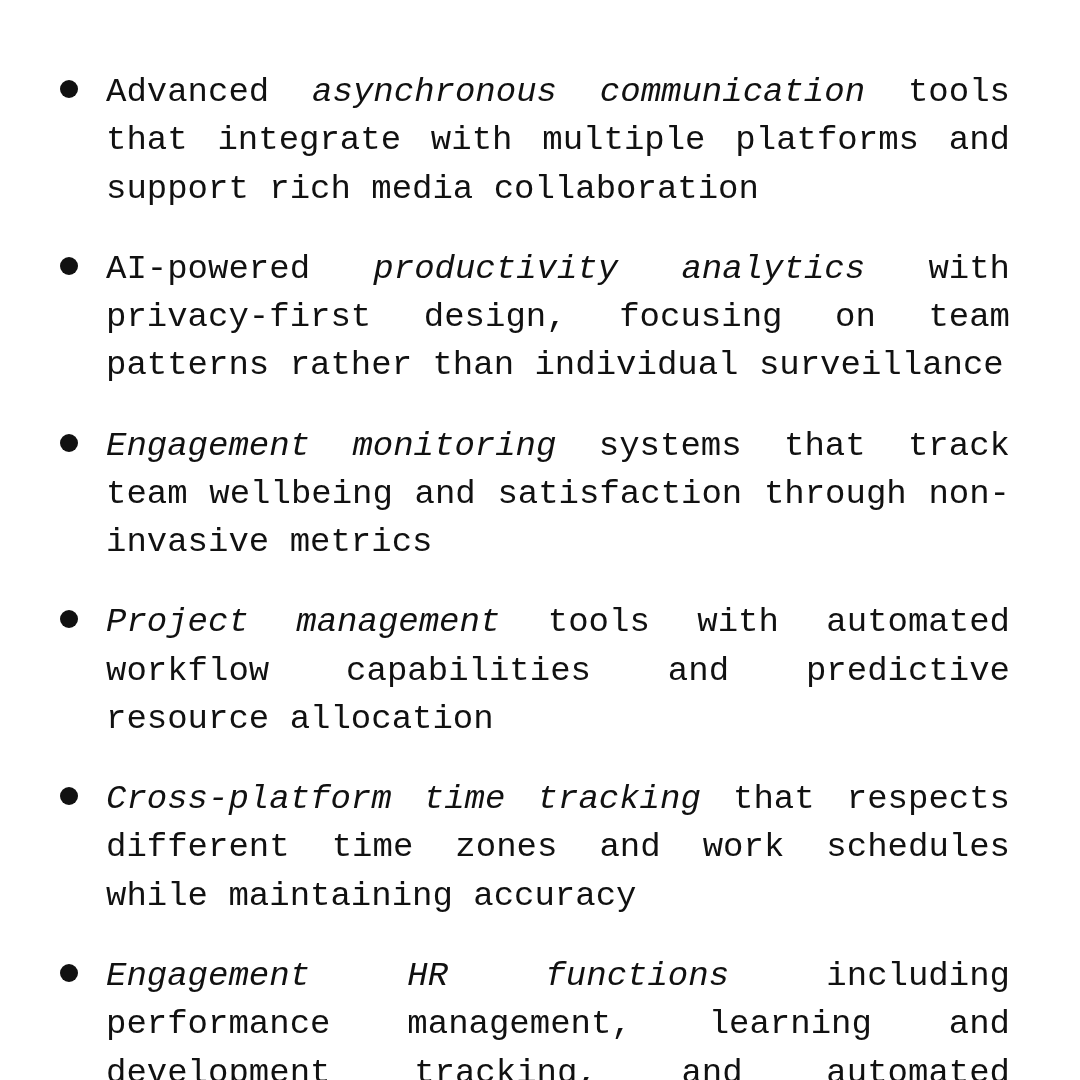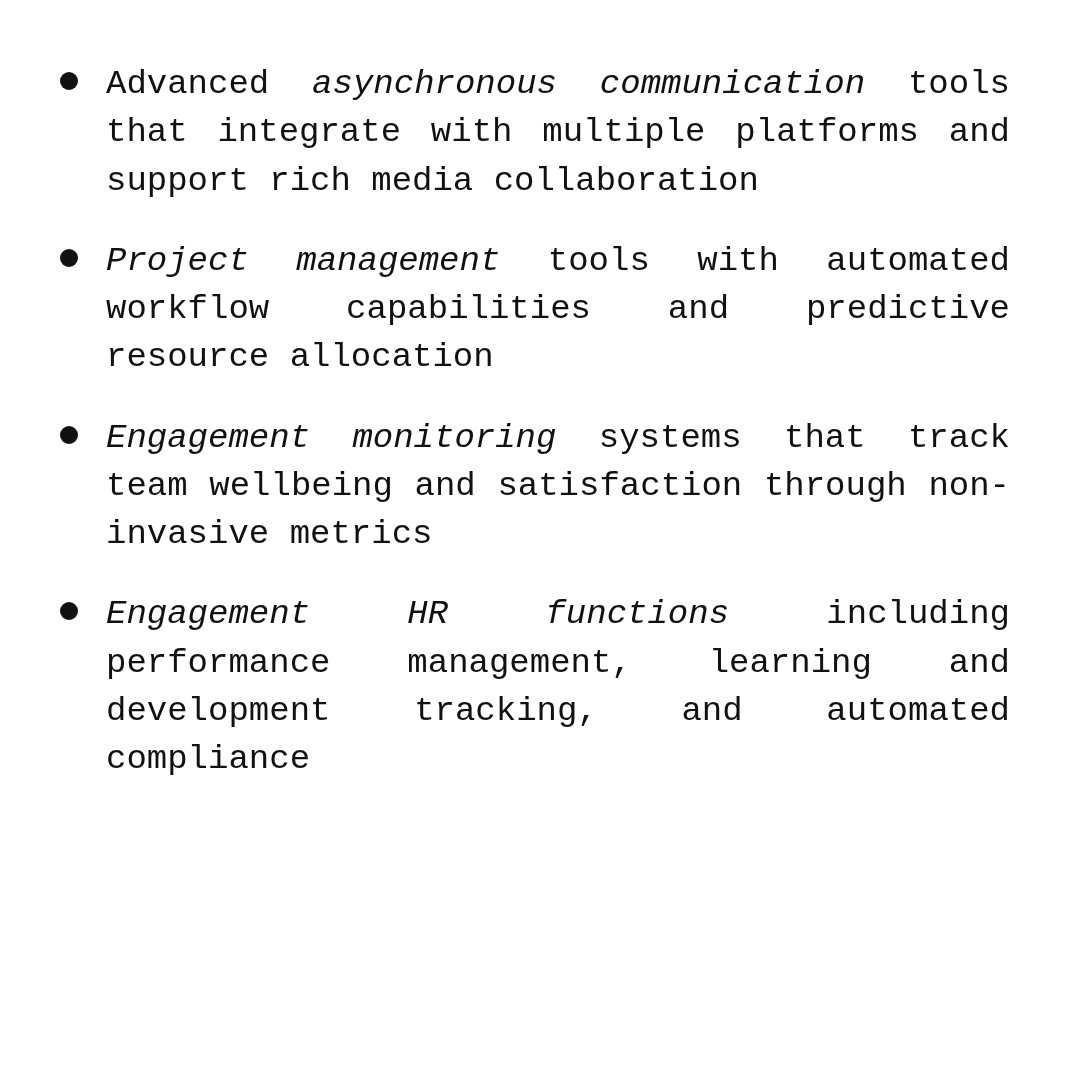--- a/index.html
+++ b/index.html
@@ -38,20 +38,21 @@
     }
 
     ul.main-list li {
       display: flex;
       align-items: flex-start;
       margin-bottom: 32px;
       font-size: 34px;
       line-height: 1.42;
       text-align: justify;
       color: #111111;
+      margin-top: 8px;
     }
 
     ul.main-list li .bullet {
       flex-shrink: 0;
       width: 18px;
       height: 18px;
       border-radius: 50%;
       background: #111111;
       margin-top: 12px;
       margin-right: 28px;
@@ -70,25 +71,33 @@
 
 <div class="page-wrapper">
   <div class="content-area">
     <ul class="main-list" id="main-list">
     <li>
           <span class="bullet"></span>
           <span class="text">Advanced <em>asynchronous communication</em> tools that integrate with multiple platforms and support rich media collaboration</span>
         </li>
         <li>
           <span class="bullet"></span>
+          <span class="text">AI-powered <em>productivity analytics</em> with privacy-first design, focusing on team patterns rather than individual surveillance</span>
+        </li>
+        <li>
+          <span class="bullet"></span>
+          <span class="text"><em>Engagement monitoring</em> systems that track team wellbeing and satisfaction through non-invasive metrics</span>
+        </li>
+        <li>
+          <span class="bullet"></span>
           <span class="text"><em>Project management</em> tools with automated workflow capabilities and predictive resource allocation</span>
         </li>
         <li>
           <span class="bullet"></span>
-          <span class="text"><em>Engagement monitoring</em> systems that track team wellbeing and satisfaction through non-invasive metrics</span>
+          <span class="text"><em>Cross-platform time tracking</em> that respects different time zones and work schedules while maintaining accuracy</span>
         </li>
         <li>
           <span class="bullet"></span>
           <span class="text"><em>Engagement HR functions</em> including performance management, learning and development tracking, and automated compliance</span>
         </li>
       </ul>
   </div>
 
 </div>
 

